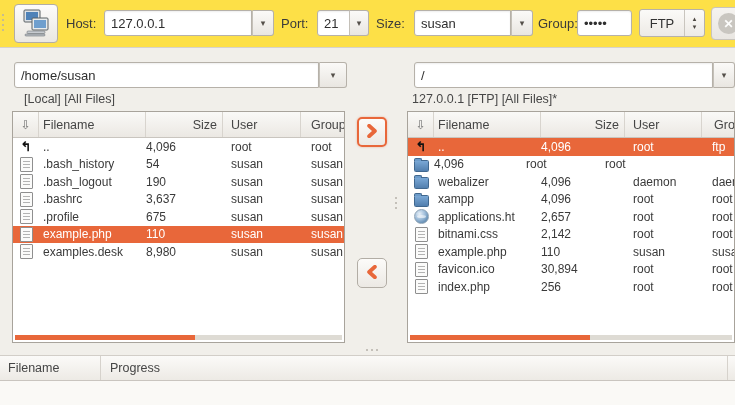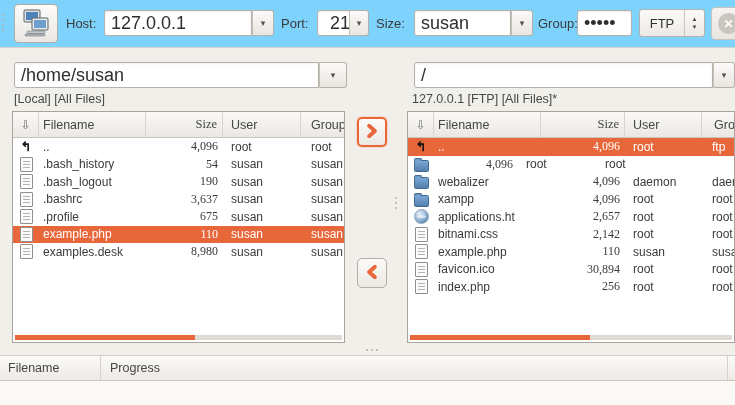--- a/index.html
+++ b/index.html
@@ -5,38 +5,38 @@
   html,body{margin:0;padding:0;}
   body{
     width:735px;height:405px;position:relative;overflow:hidden;
     background:#F1EFEA;color:#3a3a3a;
     font-family:"Liberation Sans",sans-serif;font-size:12px;
   }
   
   .entry{
     position:absolute;box-sizing:border-box;height:26px;
     background:#fff;border:1px solid #b6b1a9;border-radius:3px;
-    padding:0 6px;font-size:18px;color:#2e2e2e;font-family:inherit;
+    padding:0 6px;font-size:13px;color:#2e2e2e;font-family:inherit;
     box-shadow:inset 0 1px 2px rgba(0,0,0,.07);outline:none;
   }
   .entry.attached{border-radius:3px 0 0 3px;}
   .dropbtn{
     position:absolute;box-sizing:border-box;height:26px;
     border:1px solid #b6b1a9;border-left:1px solid #c4c0b8;border-radius:0 3px 3px 0;
     background:linear-gradient(#fbfaf8,#e9e6e1);
     display:flex;align-items:center;justify-content:center;
     color:#55504a;font-size:9px;cursor:pointer;
   }
   .tlabel{position:absolute;font-size:13px;color:#3b3b3b;white-space:nowrap;}
   .grip-v span,.grip-h span{width:2px;height:2px;border-radius:50%;background:#b4b0a8;display:block;}
   .grip-v{position:absolute;display:flex;flex-direction:column;gap:3px;}
   .grip-h{position:absolute;display:flex;flex-direction:row;gap:3px;}
 
   
-  .toolbar{position:absolute;left:0;top:0;width:735px;height:47px;border-bottom:1px solid #d6d2cc;background:#7dd3fc;}
+  .toolbar{position:absolute;left:0;top:0;width:735px;height:47px;border-bottom:1px solid #d6d2cc;background:#fde047;}
   .connect-btn{
     position:absolute;left:14px;top:4px;width:44px;height:39px;box-sizing:border-box;
     border:1px solid #b2ada5;border-radius:4px;
     background:linear-gradient(#fdfcfb,#eae7e2);
     display:flex;align-items:center;justify-content:center;cursor:pointer;
   }
   .spinner{
     position:absolute;left:639px;top:9px;width:66px;height:28px;box-sizing:border-box;
     border:1px solid #b6b1a9;border-radius:3px;background:linear-gradient(#fbfaf8,#edeae5);
     display:flex;align-items:stretch;cursor:pointer;
@@ -68,21 +68,21 @@
   }
   .hcell{display:flex;align-items:center;box-sizing:border-box;border-right:1px solid #d8d4ce;overflow:hidden;white-space:nowrap;cursor:pointer;}
   .hcell.last{border-right:none;flex:1;}
   .sorticon{font-size:12px;color:#6d6d6d;margin:0 auto;}
   .rows{position:absolute;left:0;top:26px;right:0;bottom:7px;overflow:hidden;background:#fff;}
   .frow{display:flex;height:17.5px;align-items:center;white-space:nowrap;cursor:pointer;}
   .frow[data-selected="true"]{background:#E8673A;color:#fff;}
   .cell{box-sizing:border-box;overflow:hidden;white-space:nowrap;}
   .c-icon{width:26px;display:flex;align-items:center;justify-content:center;}
   .c-name{width:107px;padding-left:4px;}
-  .c-size{text-align:right;padding-right:5px;font-family:Liberation Serif, serif;}
+  .c-size{text-align:left;padding-right:5px;}
   .left-frame .c-size{width:77px;} .left-frame .c-user{width:78px;}
   .right-frame .c-size{width:84px;} .right-frame .c-user{width:77px;}
   .c-user{padding-left:8px;}
   .c-group{flex:1;padding-left:10px;}
   .hscroll{position:absolute;left:2px;right:2px;bottom:2px;height:5px;background:#dedbd4;}
   .hthumb{position:absolute;left:0;top:0;bottom:0;width:56%;background:#E8673A;cursor:pointer;}
 
   
   .fy{position:relative;display:inline-block;}
   .fy[data-icon="doc"]{width:11px;height:13px;background:#fbfbfa;border:1px solid #8f8f8f;border-radius:1px;}
@@ -142,21 +142,21 @@
     </span>
   </div>
 
   <span class="tlabel" style="left:66px;top:16px;">Host:</span>
   <input class="entry attached" style="left: 104px; top: 10px; width: 148px;" value="127.0.0.1">
   <div class="dropbtn" style="left:252px;top:10px;width:22px;">
     <span>▾</span>
   </div>
 
   <span class="tlabel" style="left:281px;top:16px;">Port:</span>
-  <input class="entry attached" style="left: 317px; top: 10px; width: 40px; text-align: right;" value="21">
+  <input class="entry attached" style="left: 317px; top: 10px; width: 40px;" value="21">
   <div class="dropbtn" style="left:349px;top:10px;width:20px;">
     <span>▾</span>
   </div>
 
   <span class="tlabel" style="left:376px;top:16px;">Size:</span>
   <input class="entry attached" style="left: 414px; top: 10px; width: 97px;" value="susan">
   <div class="dropbtn" style="left:511px;top:10px;width:22px;">
     <span>▾</span>
   </div>
 
@@ -176,21 +176,21 @@
     <span class="close-circle">
       <span>✕</span>
     </span>
   </div>
 </div>
 
 <input class="entry attached" style="left: 14px; top: 62px; width: 305px;" value="/home/susan">
 <div class="dropbtn" style="left:319px;top:62px;width:28px;">
   <span>▾</span>
 </div>
-<span class="panel-label" style="left:14px;top:92px;">[Local] [All Files]</span>
+<span class="panel-label" style="left:24px;top:92px;">[Local] [All Files]</span>
 
 <div class="frame left-frame" style="left:12px;width:333px;">
   <div class="lheader">
     <div class="hcell c-icon">
       <span class="sorticon">⇩</span>
     </div>
     <div class="hcell c-name">Filename</div>
     <div class="hcell c-size" style="justify-content:flex-end;">Size</div>
     <div class="hcell c-user">User</div>
     <div class="hcell c-group last" style="padding-left:10px;">Group</div>

